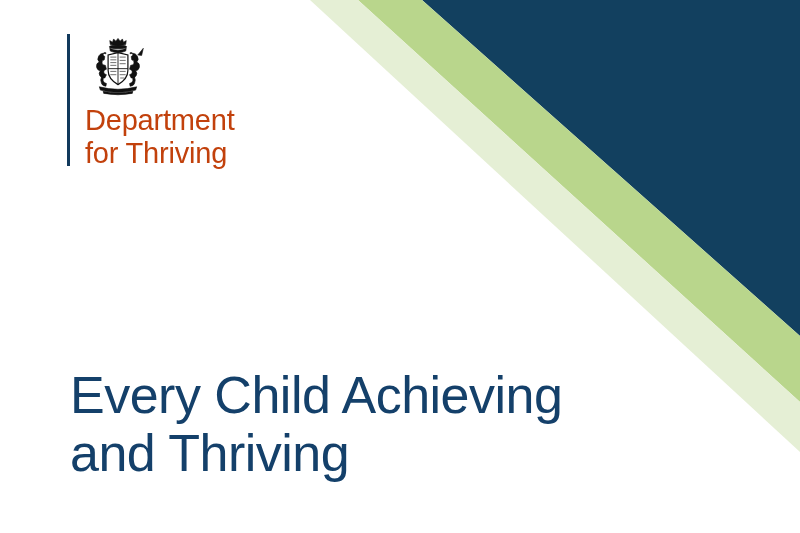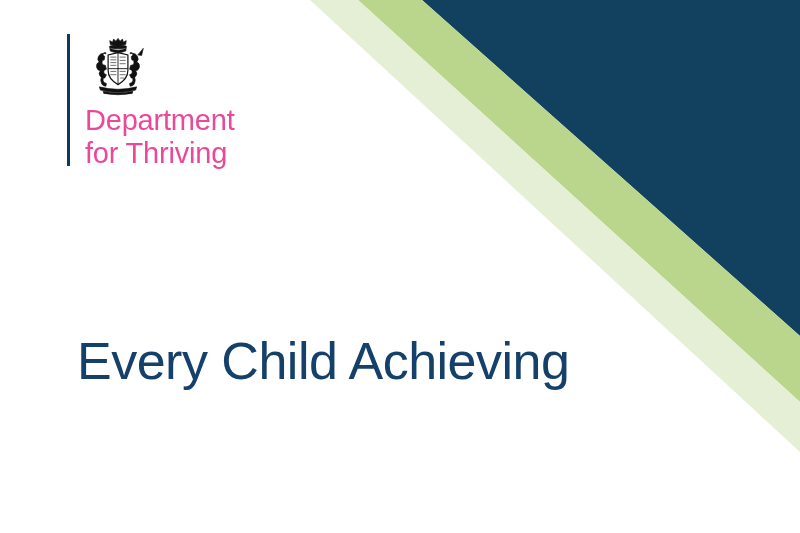--- a/index.html
+++ b/index.html
@@ -49,41 +49,40 @@
     flex-direction: column;
     padding-left: 15px;
   }
   .crest {
     width: 66px;
     height: 66px;
     display: block;
     margin-bottom: 4px;
   }
   .logo-text {
-    color: #ec4899;
+    color: #c2410c;
     font-size: 29px;
     line-height: 33px;
     font-weight: 400;
     letter-spacing: -0.2px;
     white-space: pre;
   }
 
   
   .cover-title {
     position: absolute;
     left: 70px;
-    top: 332px;
+    top: 366px;
     z-index: 5;
     color: #14406a;
     font-size: 52px;
     line-height: 58px;
     font-weight: 400;
     letter-spacing: -0.5px;
     max-width: 600px;
-    margin-left: 7px;
   }
   .cover-title .tl {
     display: block;
     white-space: pre;
   }
 </style>
 </head>
 <body>
 
 <div id="page">
@@ -141,15 +140,16 @@
         </g>
       </svg>
 
       <div class="logo-text">Department</div>
       <div class="logo-text">for Thriving</div>
     </div>
   </div>
 
   <div class="cover-title">
     <span class="tl">Every Child Achieving</span>
+    <span class="tl">and Thriving</span>
   </div>
 
 </div>
 
 </body></html>

